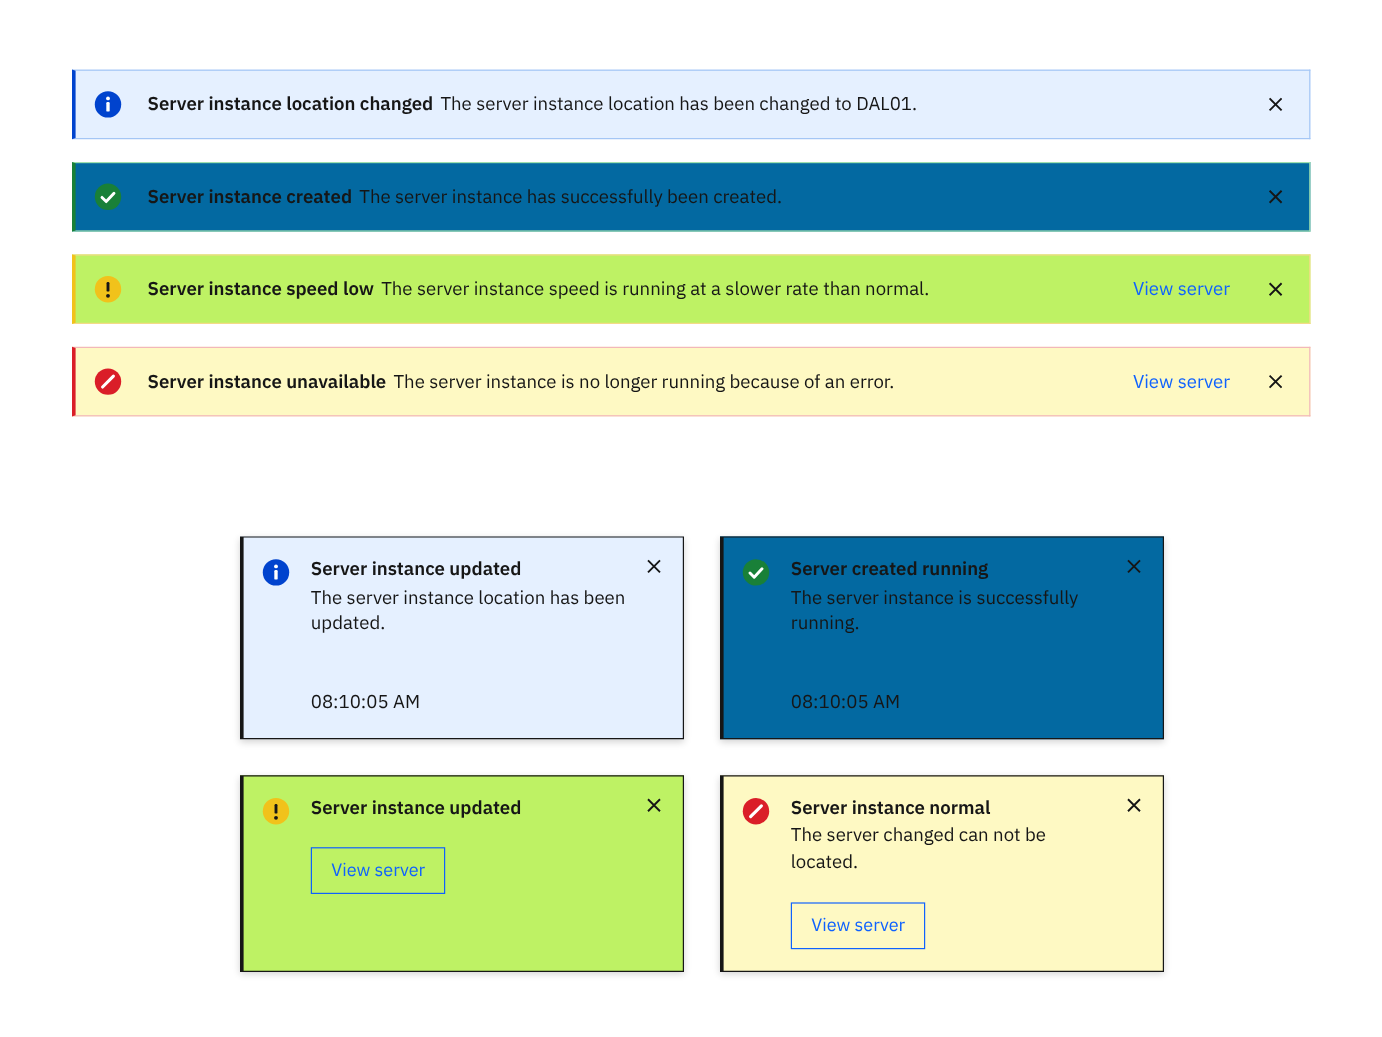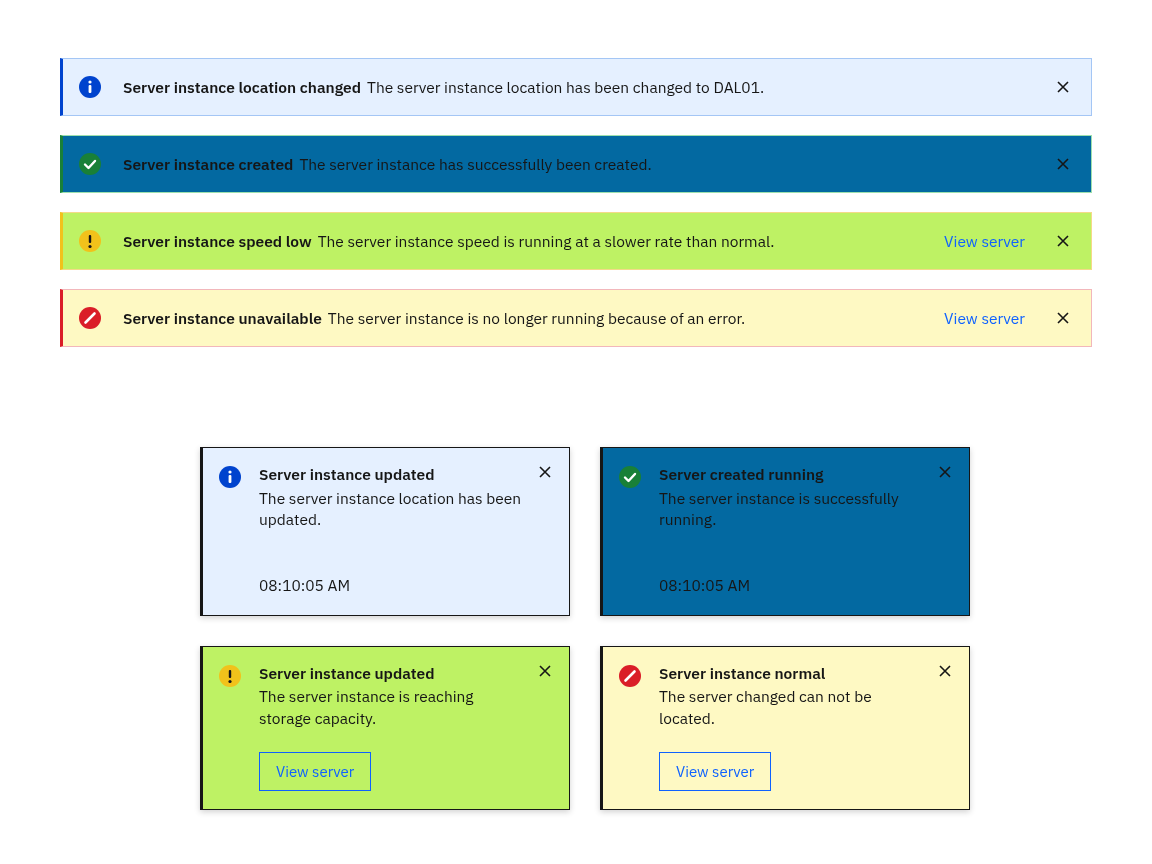--- a/index.html
+++ b/index.html
@@ -247,21 +247,20 @@
   </div>
 
   <div class="toast v-warning">
     <span class="icon ic-warning">
       <svg width="22" height="22" viewBox="0 0 22 22">
           <use href="#glyph-warn"></use>
         </svg>
     </span>
     <div class="body">
       <div class="title">Server instance updated</div>
-      <div class="msg">The server instance is reaching storage capacity.</div>
       <div class="btn-row">
         <span class="btn">View server</span>
       </div>
     </div>
     <span class="close">
       <svg width="14" height="14" viewBox="0 0 14 14">
           <path d="M2 2 L12 12 M12 2 L2 12" stroke="#161616" stroke-width="1.6"></path>
         </svg>
     </span>
   </div>

